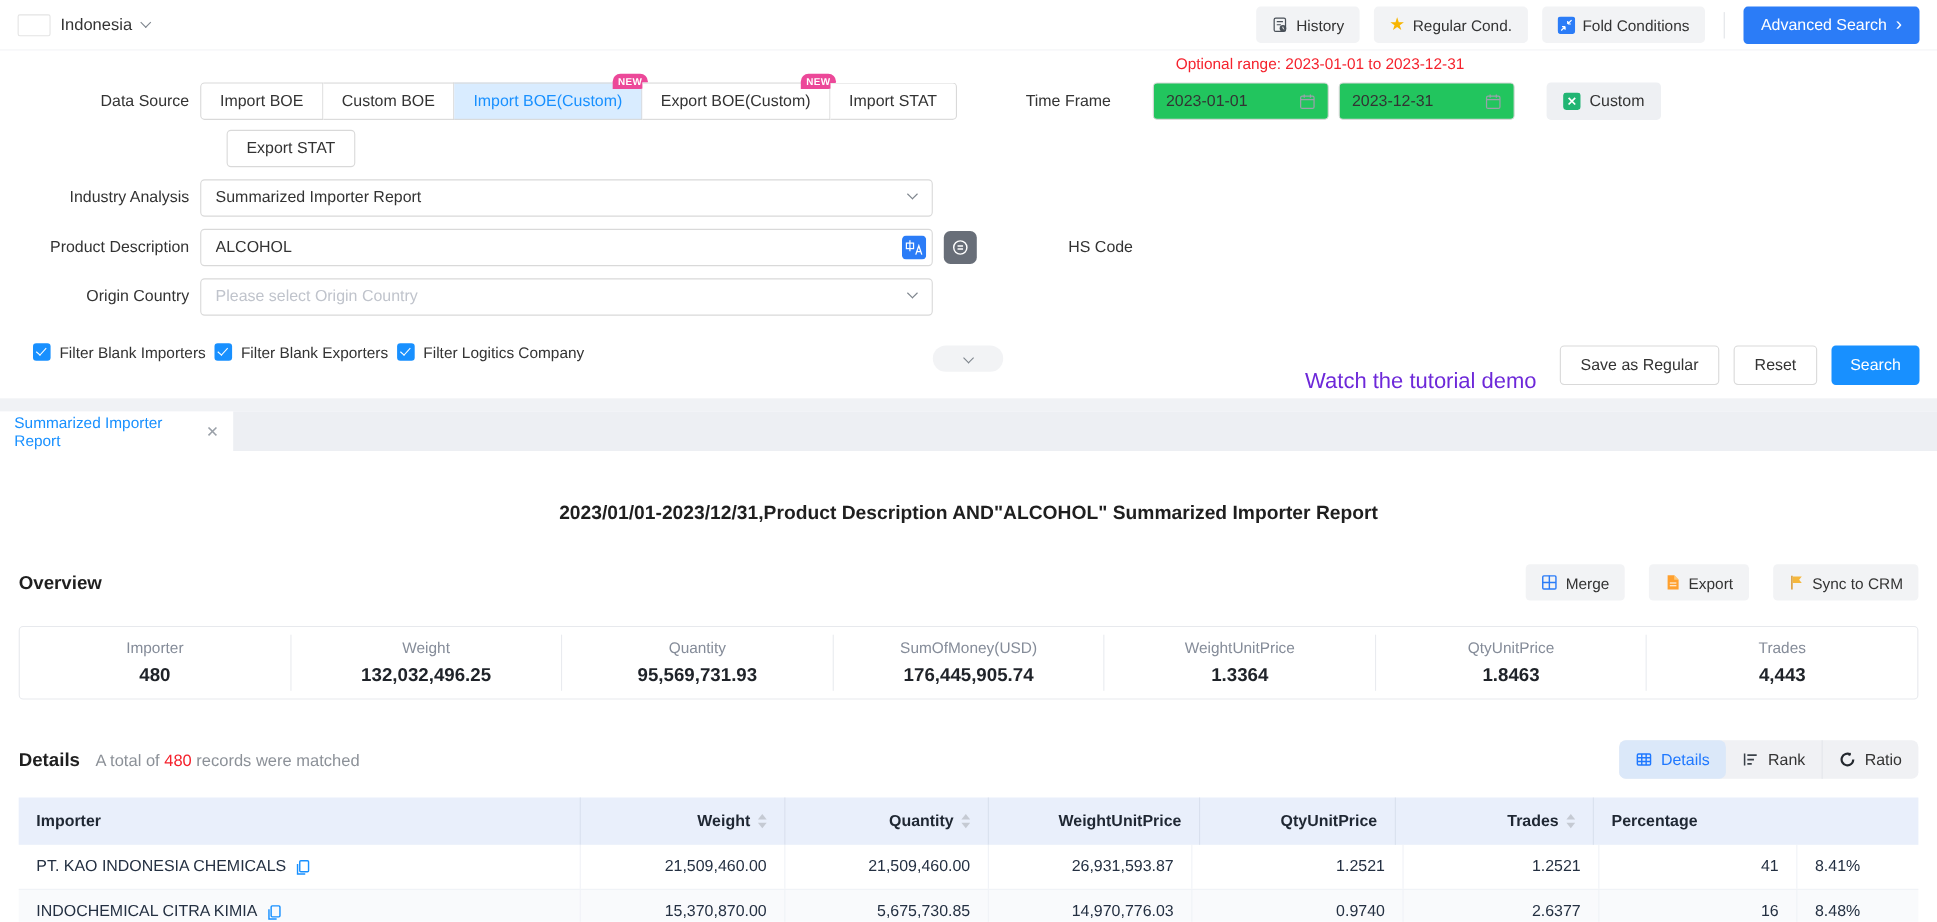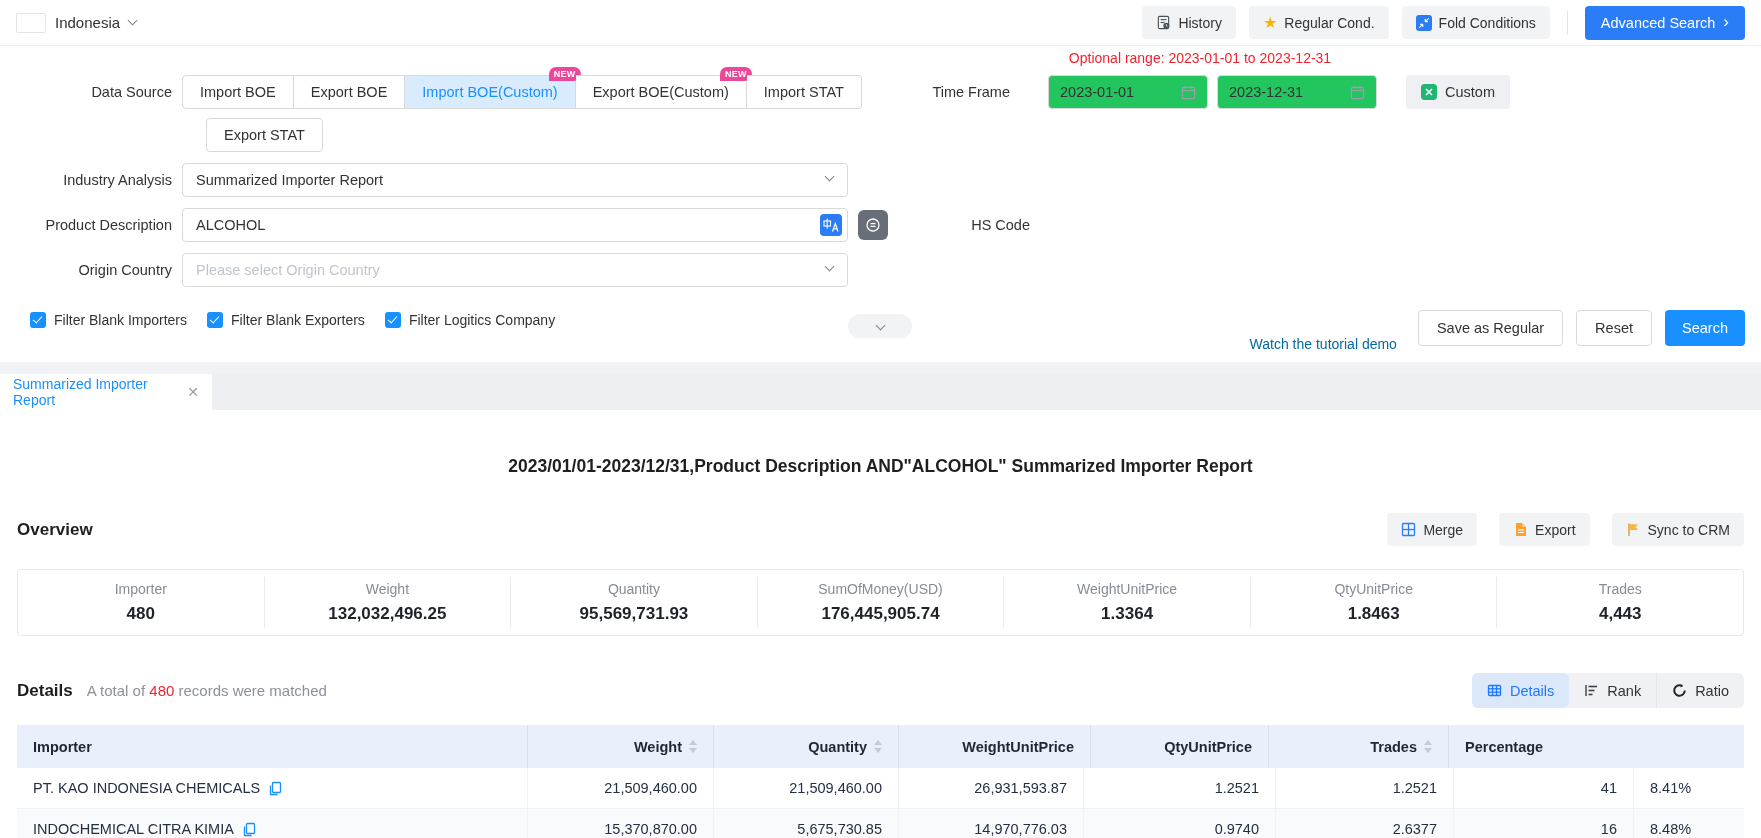--- a/index.html
+++ b/index.html
@@ -50,30 +50,30 @@
   .select { position:absolute; width:666px; height:34px; border:1px solid #d9d9d9; border-radius:4px;
     display:flex; align-items:center; padding:0 32px 0 13px; font-size:14.5px; background:#fff; cursor:pointer; }
   .select .chev { position:absolute; right:14px; top:13px; }
   .placeholder { color:#c0c4cc; }
   .input-wrap { position:absolute; width:666px; height:34px; }
   .text-input { width:100%; height:34px; border:1px solid #d9d9d9; border-radius:4px;
     padding:0 42px 0 13px; font-size:14.5px; color:#333; font-family:inherit; outline:none; }
   .translate-btn { position:absolute; right:6px; top:6px; cursor:pointer; line-height:0; }
   .match-btn { position:absolute; left:858px; width:30px; height:30px; background:#686e78;
     border:none; border-radius:6px; cursor:pointer; display:flex; align-items:center; justify-content:center; }
-  .filters { position:absolute; left:30px; top:266px; display:flex; align-items:center; gap:20px; }
+  .filters { position:absolute; left:30px; top:266px; display:flex; align-items:center; gap:8px; }
   .cb-item { display:flex; align-items:center; gap:8px; cursor:pointer; }
   .cb-box { width:16px; height:16px; background:#1890ff; border-radius:3px; position:relative; }
   .cb-box::after { content:""; position:absolute; left:5px; top:2px; width:4px; height:8px;
     border-right:1.7px solid #fff; border-bottom:1.7px solid #fff; transform:rotate(42deg); }
   .expander { position:absolute; left:848px; top:268px; width:64px; height:24px; background:#f2f3f5;
     border:none; border-radius:12px; display:flex; align-items:center; justify-content:center; cursor:pointer; }
   .expander .chev { margin-top:-2px; }
   .form-actions { position:absolute; right:16px; top:258px; display:flex; align-items:center; gap:13px; }
-  .link { color:#0369a1; font-size:14px; margin-right:8px; cursor:pointer; text-decoration:none;margin-top:32px; }
+  .link { color:#6d28d9; font-size:20px; margin-right:8px; cursor:pointer; text-decoration:none;margin-top:32px; }
   .btn-outline { height:36px; padding:0 18px; background:#fff; border:1px solid #d9d9d9;
     border-radius:4px; font-size:14.5px; color:#333; cursor:pointer; }
   .btn-search { height:36px; width:80px; background:#1890ff; border:none; border-radius:4px;
     font-size:14.5px; color:#fff; cursor:pointer; }
 
   
   .gap-strip { height:12px; background:#f0f2f5; }
   .tabstrip { height:36px; background:#edeff3; display:flex; }
   .result-tab { width:212px; background:#fff; display:flex; align-items:center; justify-content:space-between;
     padding:0 13px; cursor:pointer; }
@@ -165,21 +165,21 @@
 
 <div class="form">
   <div class="optional-range">Optional range:  2023-01-01 to 2023-12-31</div>
 
   <span class="flabel" style="left:12px; top:29px;">Data Source</span>
   <div class="ds-group">
     <div class="ds-tab">
         <span>Import BOE</span>
       </div>
     <div class="ds-tab">
-        <span>Export BOE</span>
+        <span>Custom BOE</span>
       </div>
     <div class="ds-tab selected">
       <span>Import BOE(Custom)</span>
       <span class="new-badge">NEW</span>
     </div>
     <div class="ds-tab">
       <span>Export BOE(Custom)</span>
       <span class="new-badge">NEW</span>
     </div>
     <div class="ds-tab">

